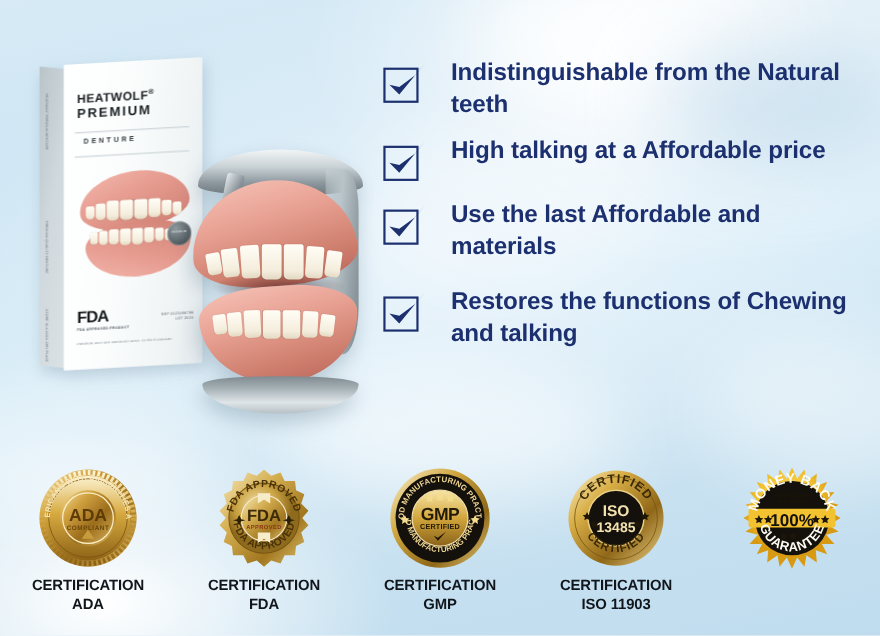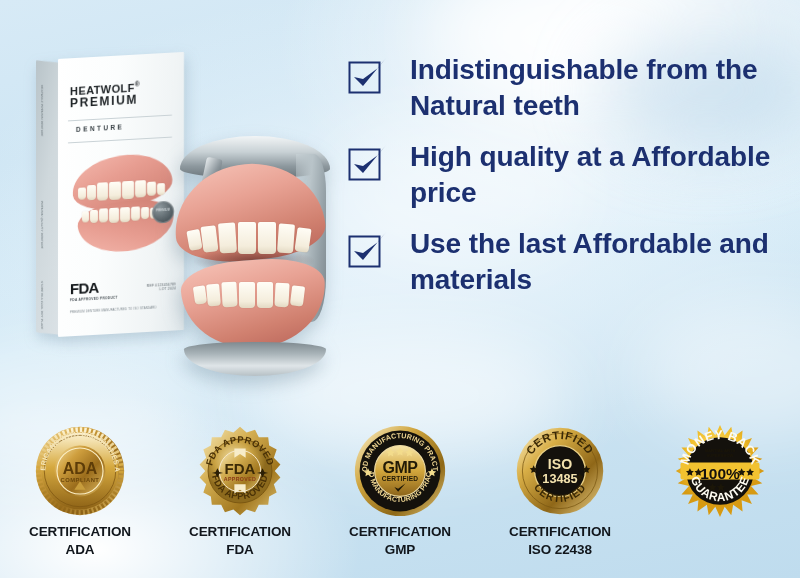--- a/index.html
+++ b/index.html
@@ -246,21 +246,21 @@
     flex: 0 0 auto;
     width: 40px;
     height: 40px;
     position: relative;
     margin-top: 4px;
   }
   .check-icon svg { display: block; overflow: visible; }
   .benefit-text {
     margin-left: 22px;
     color: #1c3070;
-    font-size: 28px;
+    font-size: 22px;
     font-weight: bold;
     line-height: 1.3;
     letter-spacing: -0.1px;
   }
 
   
   #badges {
     position: absolute;
     left: 0;
     top: 424px;
@@ -410,34 +410,43 @@
       <span class="benefit-text">Indistinguishable from the Natural teeth</span>
     </div>
 
     <div class="benefit">
       <span class="check-icon">
         <svg width="40" height="40" viewBox="0 0 40 40">
           <rect x="1.5" y="6.5" width="30" height="30" fill="none" stroke="#1c3070" stroke-width="2"></rect>
           <path d="M6 21 L15 30 L38 2 L30 12 L15 23 Z" fill="#1c3070"></path>
         </svg>
       </span>
-      <span class="benefit-text">High quality at a Affordable price</span>
+      <span class="benefit-text">High talking at a Affordable price</span>
     </div>
 
 
     <div class="benefit">
       <span class="check-icon">
         <svg width="40" height="40" viewBox="0 0 40 40">
           <rect x="1.5" y="6.5" width="30" height="30" fill="none" stroke="#1c3070" stroke-width="2"></rect>
           <path d="M6 21 L15 30 L38 2 L30 12 L15 23 Z" fill="#1c3070"></path>
         </svg>
       </span>
       <span class="benefit-text">Use the last Affordable and materials</span>
     </div>
 
+    <div class="benefit">
+      <span class="check-icon">
+        <svg width="40" height="40" viewBox="0 0 40 40">
+          <rect x="1.5" y="6.5" width="30" height="30" fill="none" stroke="#1c3070" stroke-width="2"></rect>
+          <path d="M6 21 L15 30 L38 2 L30 12 L15 23 Z" fill="#1c3070"></path>
+        </svg>
+      </span>
+      <span class="benefit-text">Restores the functions of Chewing and talking</span>
+    </div>
   </div>
 
   <div id="badges">
 
     <div class="badge-cell">
       <div class="seal">
         <svg width="94" height="94" viewBox="0 0 100 100">
           <defs>
             <linearGradient id="gAda" x1="0" y1="0" x2="1" y2="1">
               <stop offset="0%" stop-color="#f6e2a4"></stop>
@@ -594,21 +603,21 @@
             <path d="M29 52 l1.3 2.8 l2.9 .4 l-2.1 2 l.5 2.9 l-2.6 -1.4 l-2.6 1.4 l.5 -2.9 l-2.1 -2 l2.9 -.4 z"></path>
             <path d="M78 44 l1.3 2.8 l2.9 .4 l-2.1 2 l.5 2.9 l-2.6 -1.4 l-2.6 1.4 l.5 -2.9 l-2.1 -2 l2.9 -.4 z"></path>
             <path d="M71 52 l1.3 2.8 l2.9 .4 l-2.1 2 l.5 2.9 l-2.6 -1.4 l-2.6 1.4 l.5 -2.9 l-2.1 -2 l2.9 -.4 z"></path>
           </g>
           <text x="50" y="48" text-anchor="middle" font-family="Liberation Sans, sans-serif" font-size="15" font-weight="bold" fill="#f3e2ae">ISO</text>
           <text x="50" y="63" text-anchor="middle" font-family="Liberation Sans, sans-serif" font-size="13.5" font-weight="bold" fill="#f3e2ae">13485</text>
         </svg>
       </div>
       <div class="badge-caption">
         <div>CERTIFICATION</div>
-        <div>ISO 22438</div>
+        <div>ISO 11903</div>
       </div>
     </div>
 
     <div class="badge-cell">
       <div class="seal">
         <svg width="94" height="94" viewBox="0 0 100 100">
           <defs>
             <radialGradient id="gSun" cx="45%" cy="35%">
               <stop offset="0%" stop-color="#ffe37a"></stop>
                 <stop offset="65%" stop-color="#f0bf2c"></stop>

